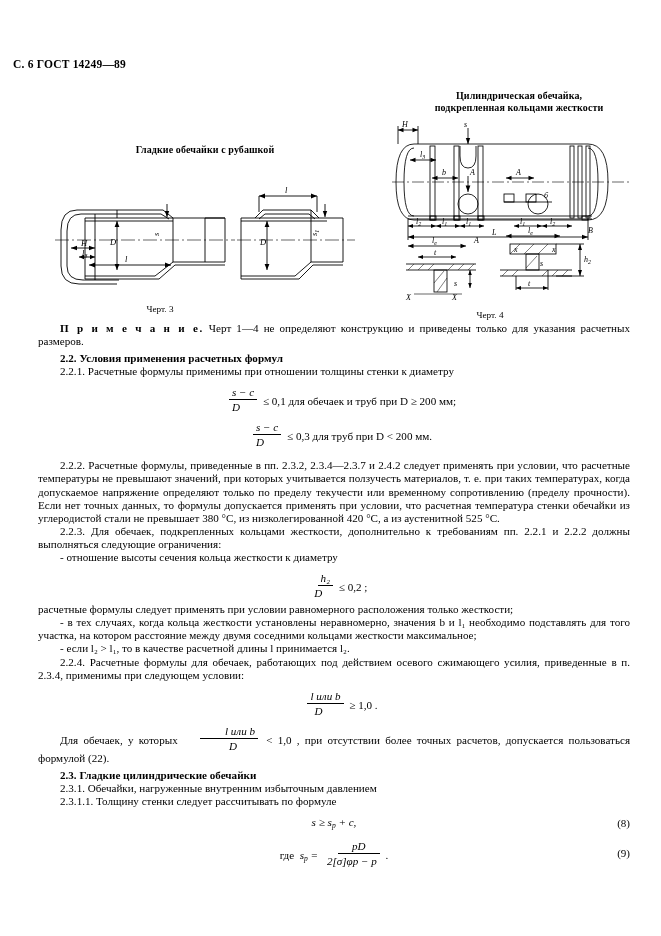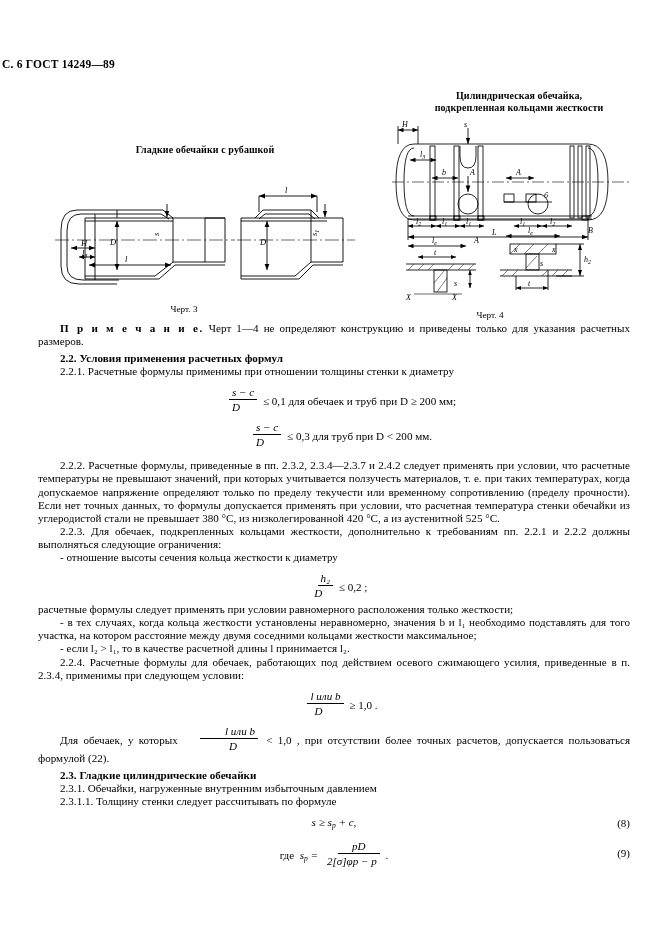--- a/index.html
+++ b/index.html
@@ -17,21 +17,21 @@
   }
   .page {
     position: absolute;
     left: 0; top: 0;
     width: 661px; height: 936px;
   }
 
   
   .page-header {
     position: absolute;
-    left: 2px;
+    left: 13px;
     top: 58px;
     font-size: 11.5px;
     font-weight: bold;
     letter-spacing: 0.2px;
     white-space: nowrap;
   }
 
   
   .figures {
     position: absolute;
@@ -47,21 +47,21 @@
     letter-spacing: 0.1px;
   }
   .fig-title.left  { left: 70px;  top: 62px; width: 270px; }
   .fig-title.right { left: 378px; top: 8px;  width: 282px; }
 
   .fig-caption {
     position: absolute;
     font-size: 9.2px;
     text-align: center;
   }
-  .fig-caption.left  { left: 124px; top: 222px; width: 120px; }
+  .fig-caption.left  { left: 100px; top: 222px; width: 120px; }
   .fig-caption.right { left: 430px; top: 228px; width: 120px; }
 
   .svg-holder { position: absolute; }
   .svg-holder.left  { left: 55px;  top: 84px; }
   .svg-holder.right { left: 392px; top: 38px; }
 
   
   .body {
     position: absolute;
     left: 38px;

